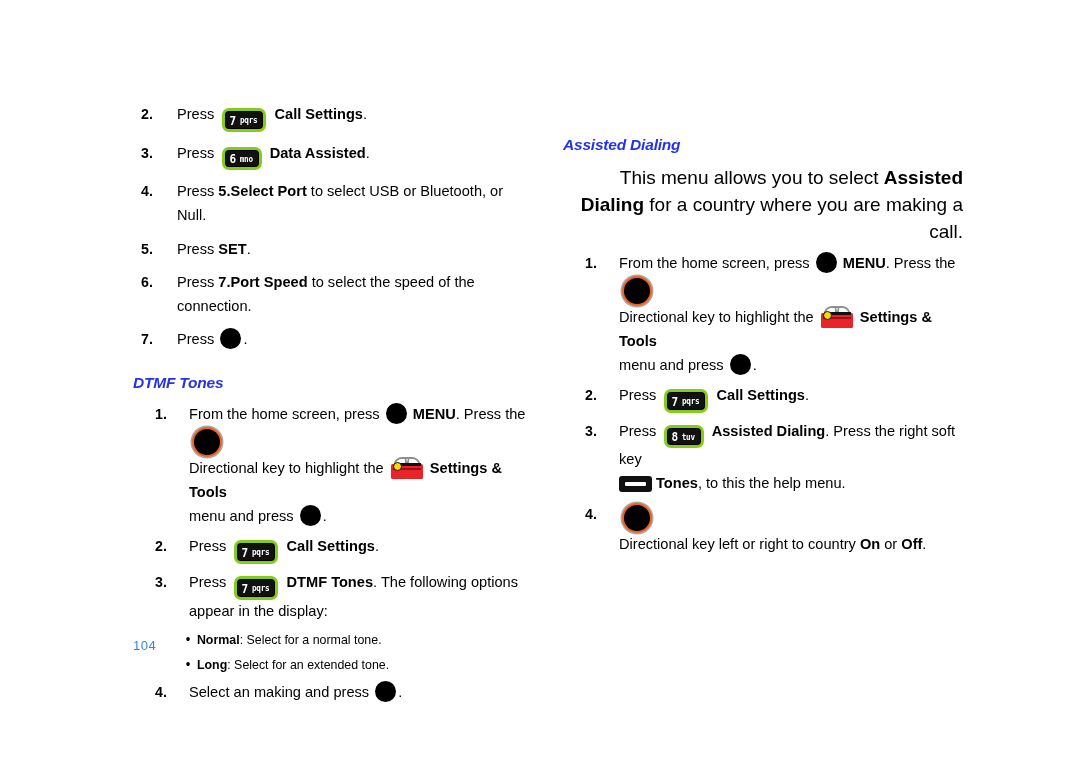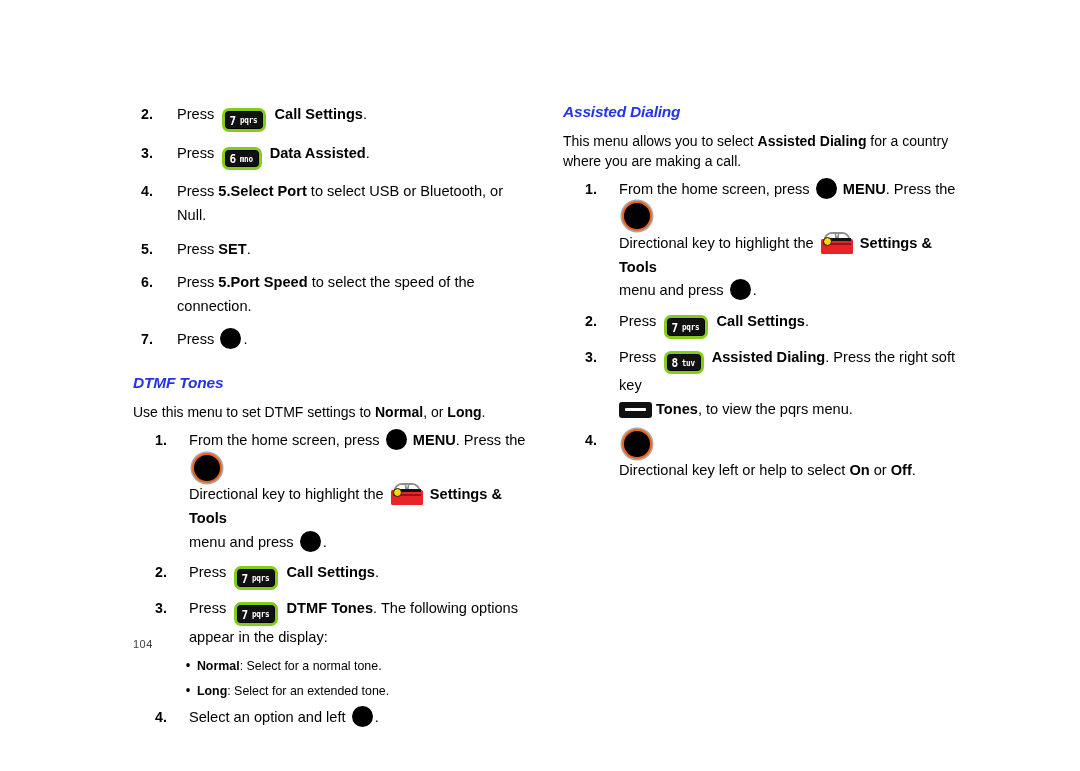--- a/index.html
+++ b/index.html
@@ -19,38 +19,39 @@
   .page {
     position: absolute;
     inset: 0;
   }
 
   .col {
     position: absolute;
     top: 103px;
   }
   .col-left  { left: 133px; width: 400px; }
-  .col-right { left: 563px; width: 400px; }
+  .col-right { left: 563px; width: 400px; margin-top: 33px; }
 
   
   .section-heading {
     color: #2433e8;
     font-weight: bold;
     font-style: italic;
     font-size: 15.5px;
     letter-spacing: -0.2px;
     margin: 0 0 12px 0;
     line-height: 1.1;
   }
 
   
   .intro {
-    font-size: 14px;
+    font-size: 19px;
     line-height: 1.42;
     margin: 0 0 6px 0;
+    text-align: right;
   }
 
   
   .steps {
     list-style: none;
     margin: 0;
     padding: 0;
   }
   .steps > li {
     position: relative;
@@ -231,22 +232,22 @@
     border-radius: 50%;
     background: #ffd800;
     border: 1px solid #111;
   }
 
   
   .page-number {
     position: absolute;
     left: 133px;
     top: 638px;
-    font-size: 11px;
-    color: #404040;
+    font-size: 13px;
+    color: #3b82f6;
     letter-spacing: 0.5px;
   }
 </style>
 </head>
 <body>
 
 <div class="page">
 
   <div class="col col-left">
 
@@ -268,33 +269,32 @@
 
       <li>
         <span class="num">4.</span><span>Press </span><b>5.Select Port</b><span> to select USB or Bluetooth, or Null.</span>
       </li>
 
       <li>
         <span class="num">5.</span><span>Press </span><b>SET</b><span>.</span>
       </li>
 
       <li>
-        <span class="num">6.</span><span>Press </span><b>5.Port Speed</b><span> to select the speed of the connection.</span>
+        <span class="num">6.</span><span>Press </span><b>7.Port Speed</b><span> to select the speed of the connection.</span>
       </li>
 
       <li>
         <span class="num">7.</span><span>Press</span>
         <span class="okkey"></span><span>.</span>
       </li>
 
     </ol>
 
     <h2 class="section-heading" style="margin-top:22px;">DTMF Tones</h2>
 
-    <p class="intro"><span>Use this menu to set DTMF settings to </span><b>Normal</b><span>, or </span><b>Long</b><span>.</span></p>
 
     <ol class="steps indented tight">
 
       <li>
         <span class="num">1.</span>
         <span>From the home screen, press</span>
         <span class="okkey"></span>
         <b>MENU</b><span>. Press the</span>
         <span class="dirkey"></span><br>
         <span>Directional key to highlight the</span>
@@ -333,21 +333,21 @@
       </li>
       <li>
         <span class="dot">•</span>
         <b>Long</b><span>: Select for an extended tone.</span>
       </li>
     </ul>
 
     <ol class="steps indented">
       <li>
         <span class="num">4.</span>
-        <span>Select an option and left</span>
+        <span>Select an making and press</span>
         <span class="okkey"></span><span>.</span>
       </li>
     </ol>
 
   </div>
 
   <div class="col col-right">
 
     <h2 class="section-heading">Assisted Dialing</h2>
 
@@ -380,27 +380,27 @@
         <span>Press</span>
         <span class="keycap"><span class="digit">7</span><span class="letters">pqrs</span></span>
         <b>Call Settings</b><span>.</span>
       </li>
 
       <li>
         <span class="num">3.</span>
         <span>Press</span>
         <span class="keycap"><span class="digit">8</span><span class="letters">tuv</span></span>
         <b>Assisted Dialing</b><span>. Press the right soft key</span><br>
-        <span class="softkey"></span><b>Tones</b><span>, to view the pqrs menu.</span>
+        <span class="softkey"></span><b>Tones</b><span>, to this the help menu.</span>
       </li>
 
       <li>
         <span class="num">4.</span>
         <span class="dirkey"></span><br>
-        <span>Directional key left or help to select </span><b>On</b><span> or </span><b>Off</b><span>.</span>
+        <span>Directional key left or right to country </span><b>On</b><span> or </span><b>Off</b><span>.</span>
       </li>
 
     </ol>
   </div>
 
   <div class="page-number">104</div>
 
 </div>
 
 </body></html>

